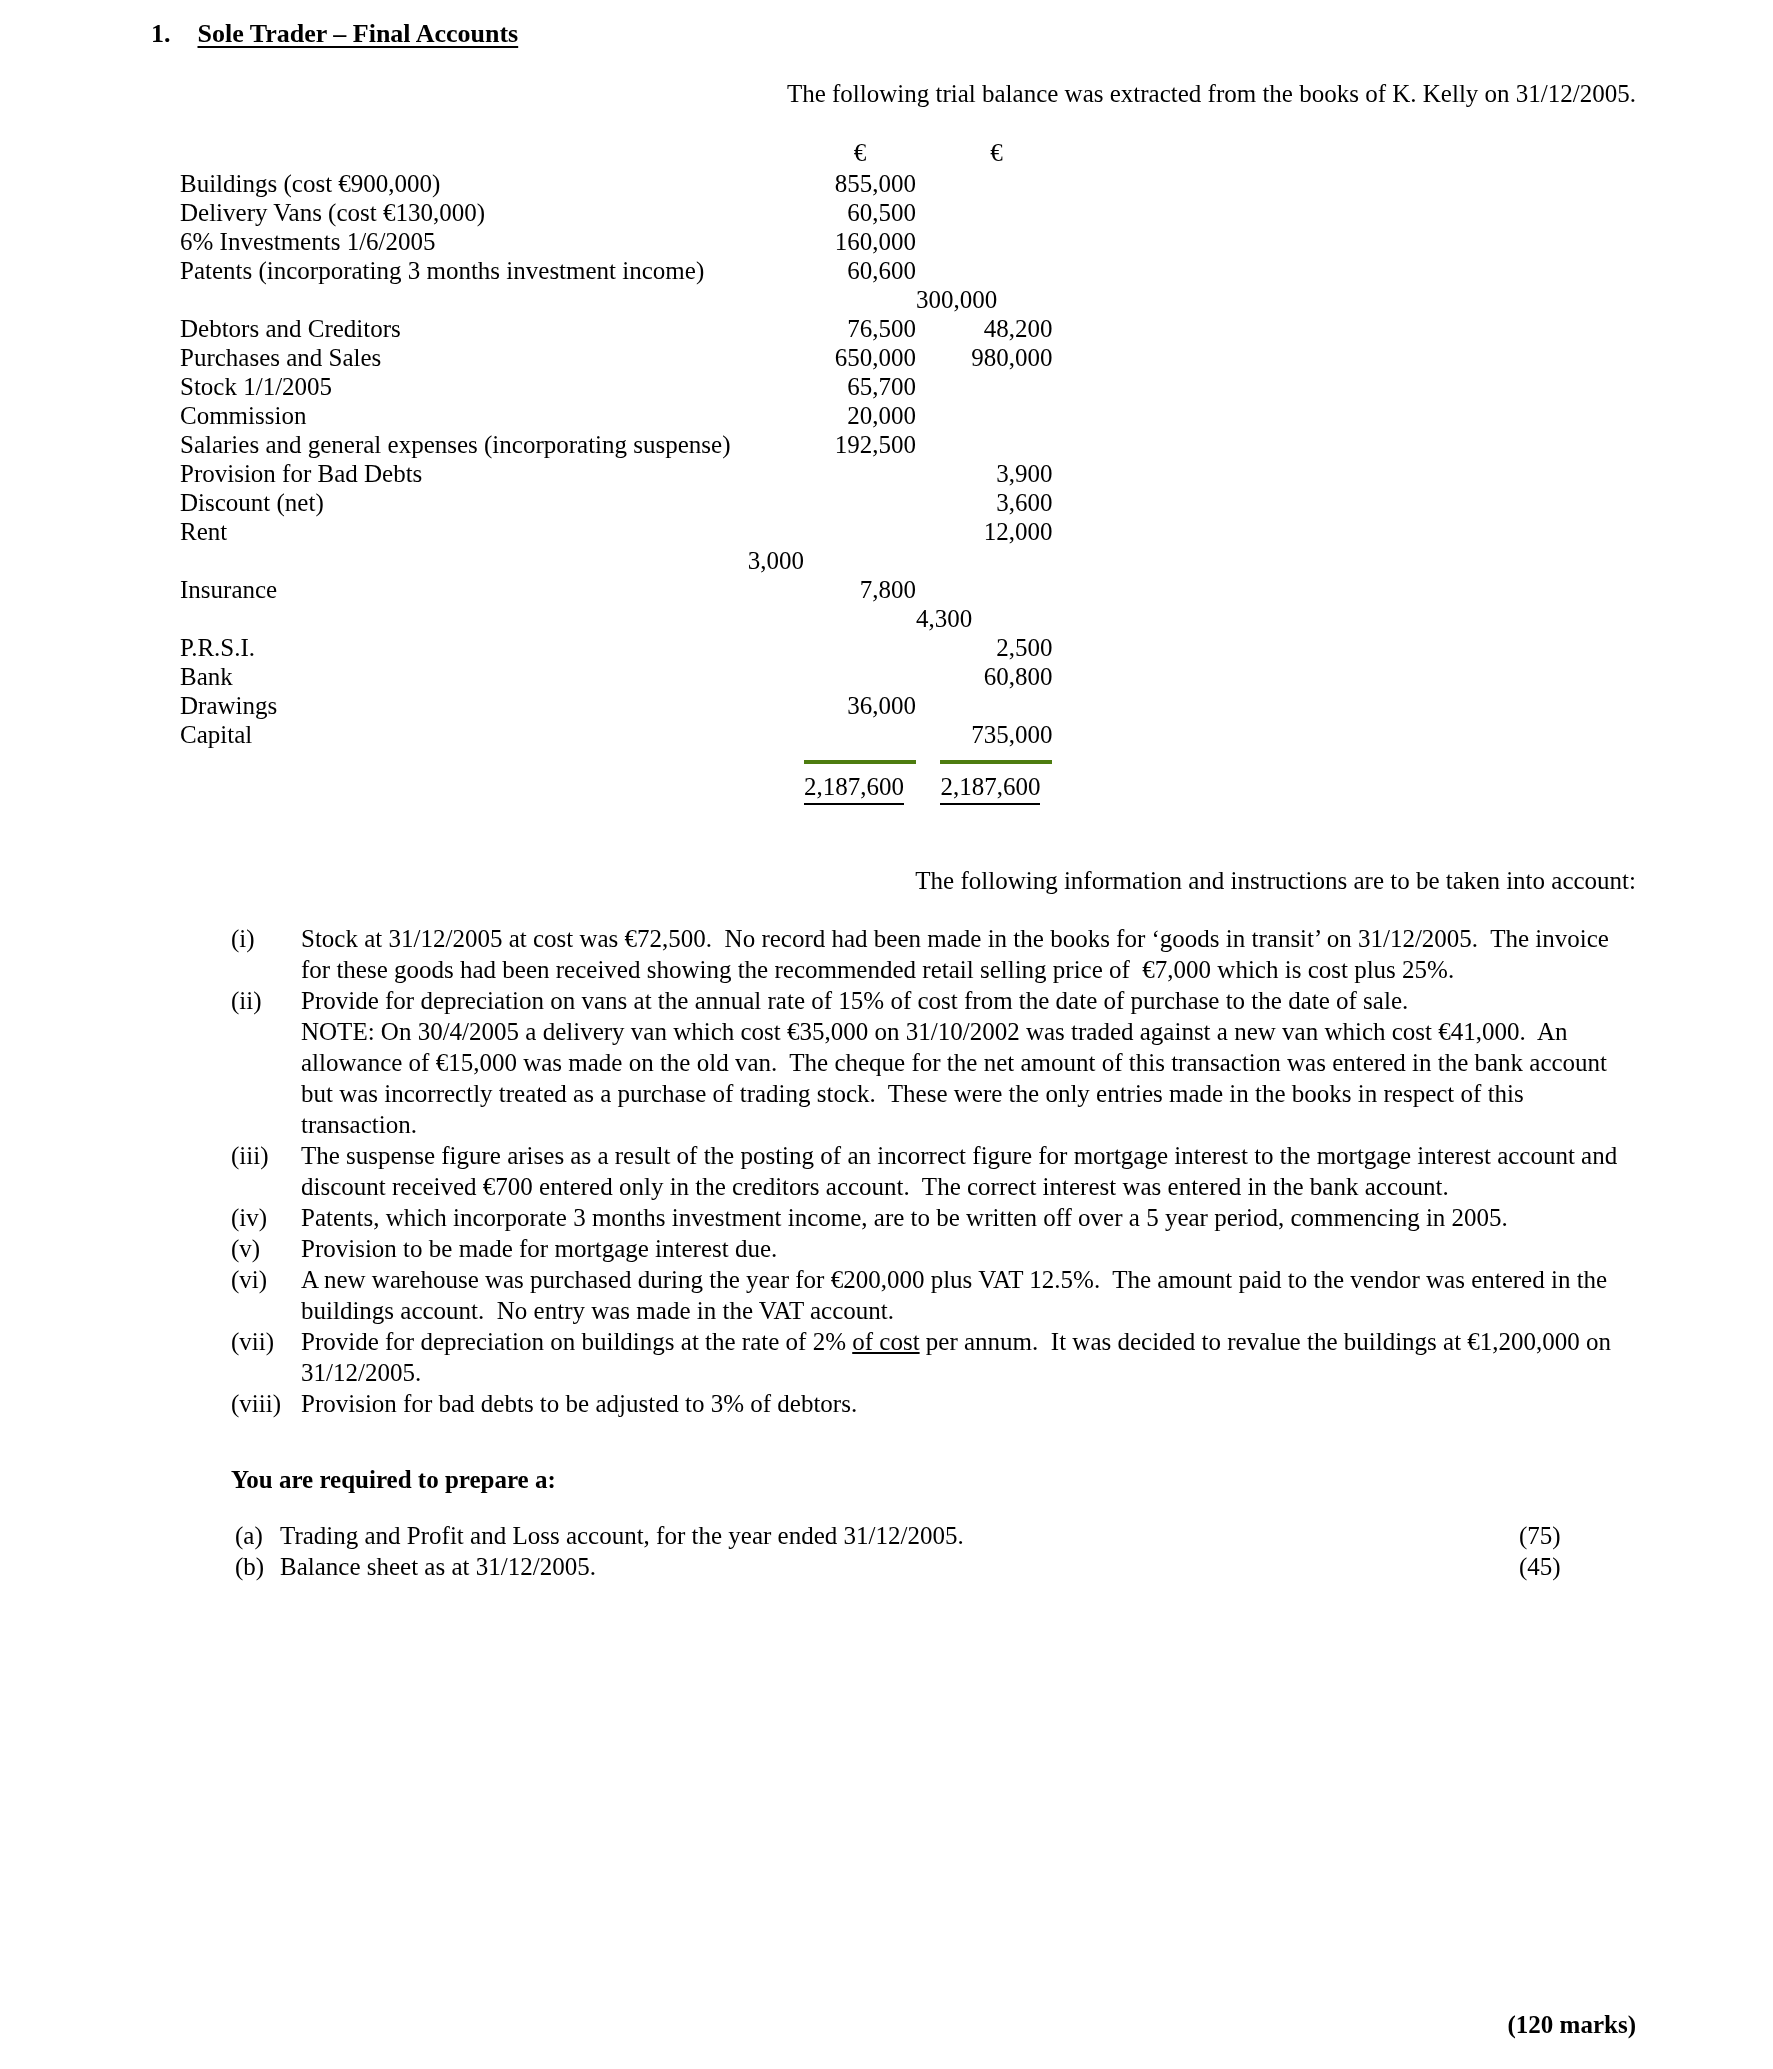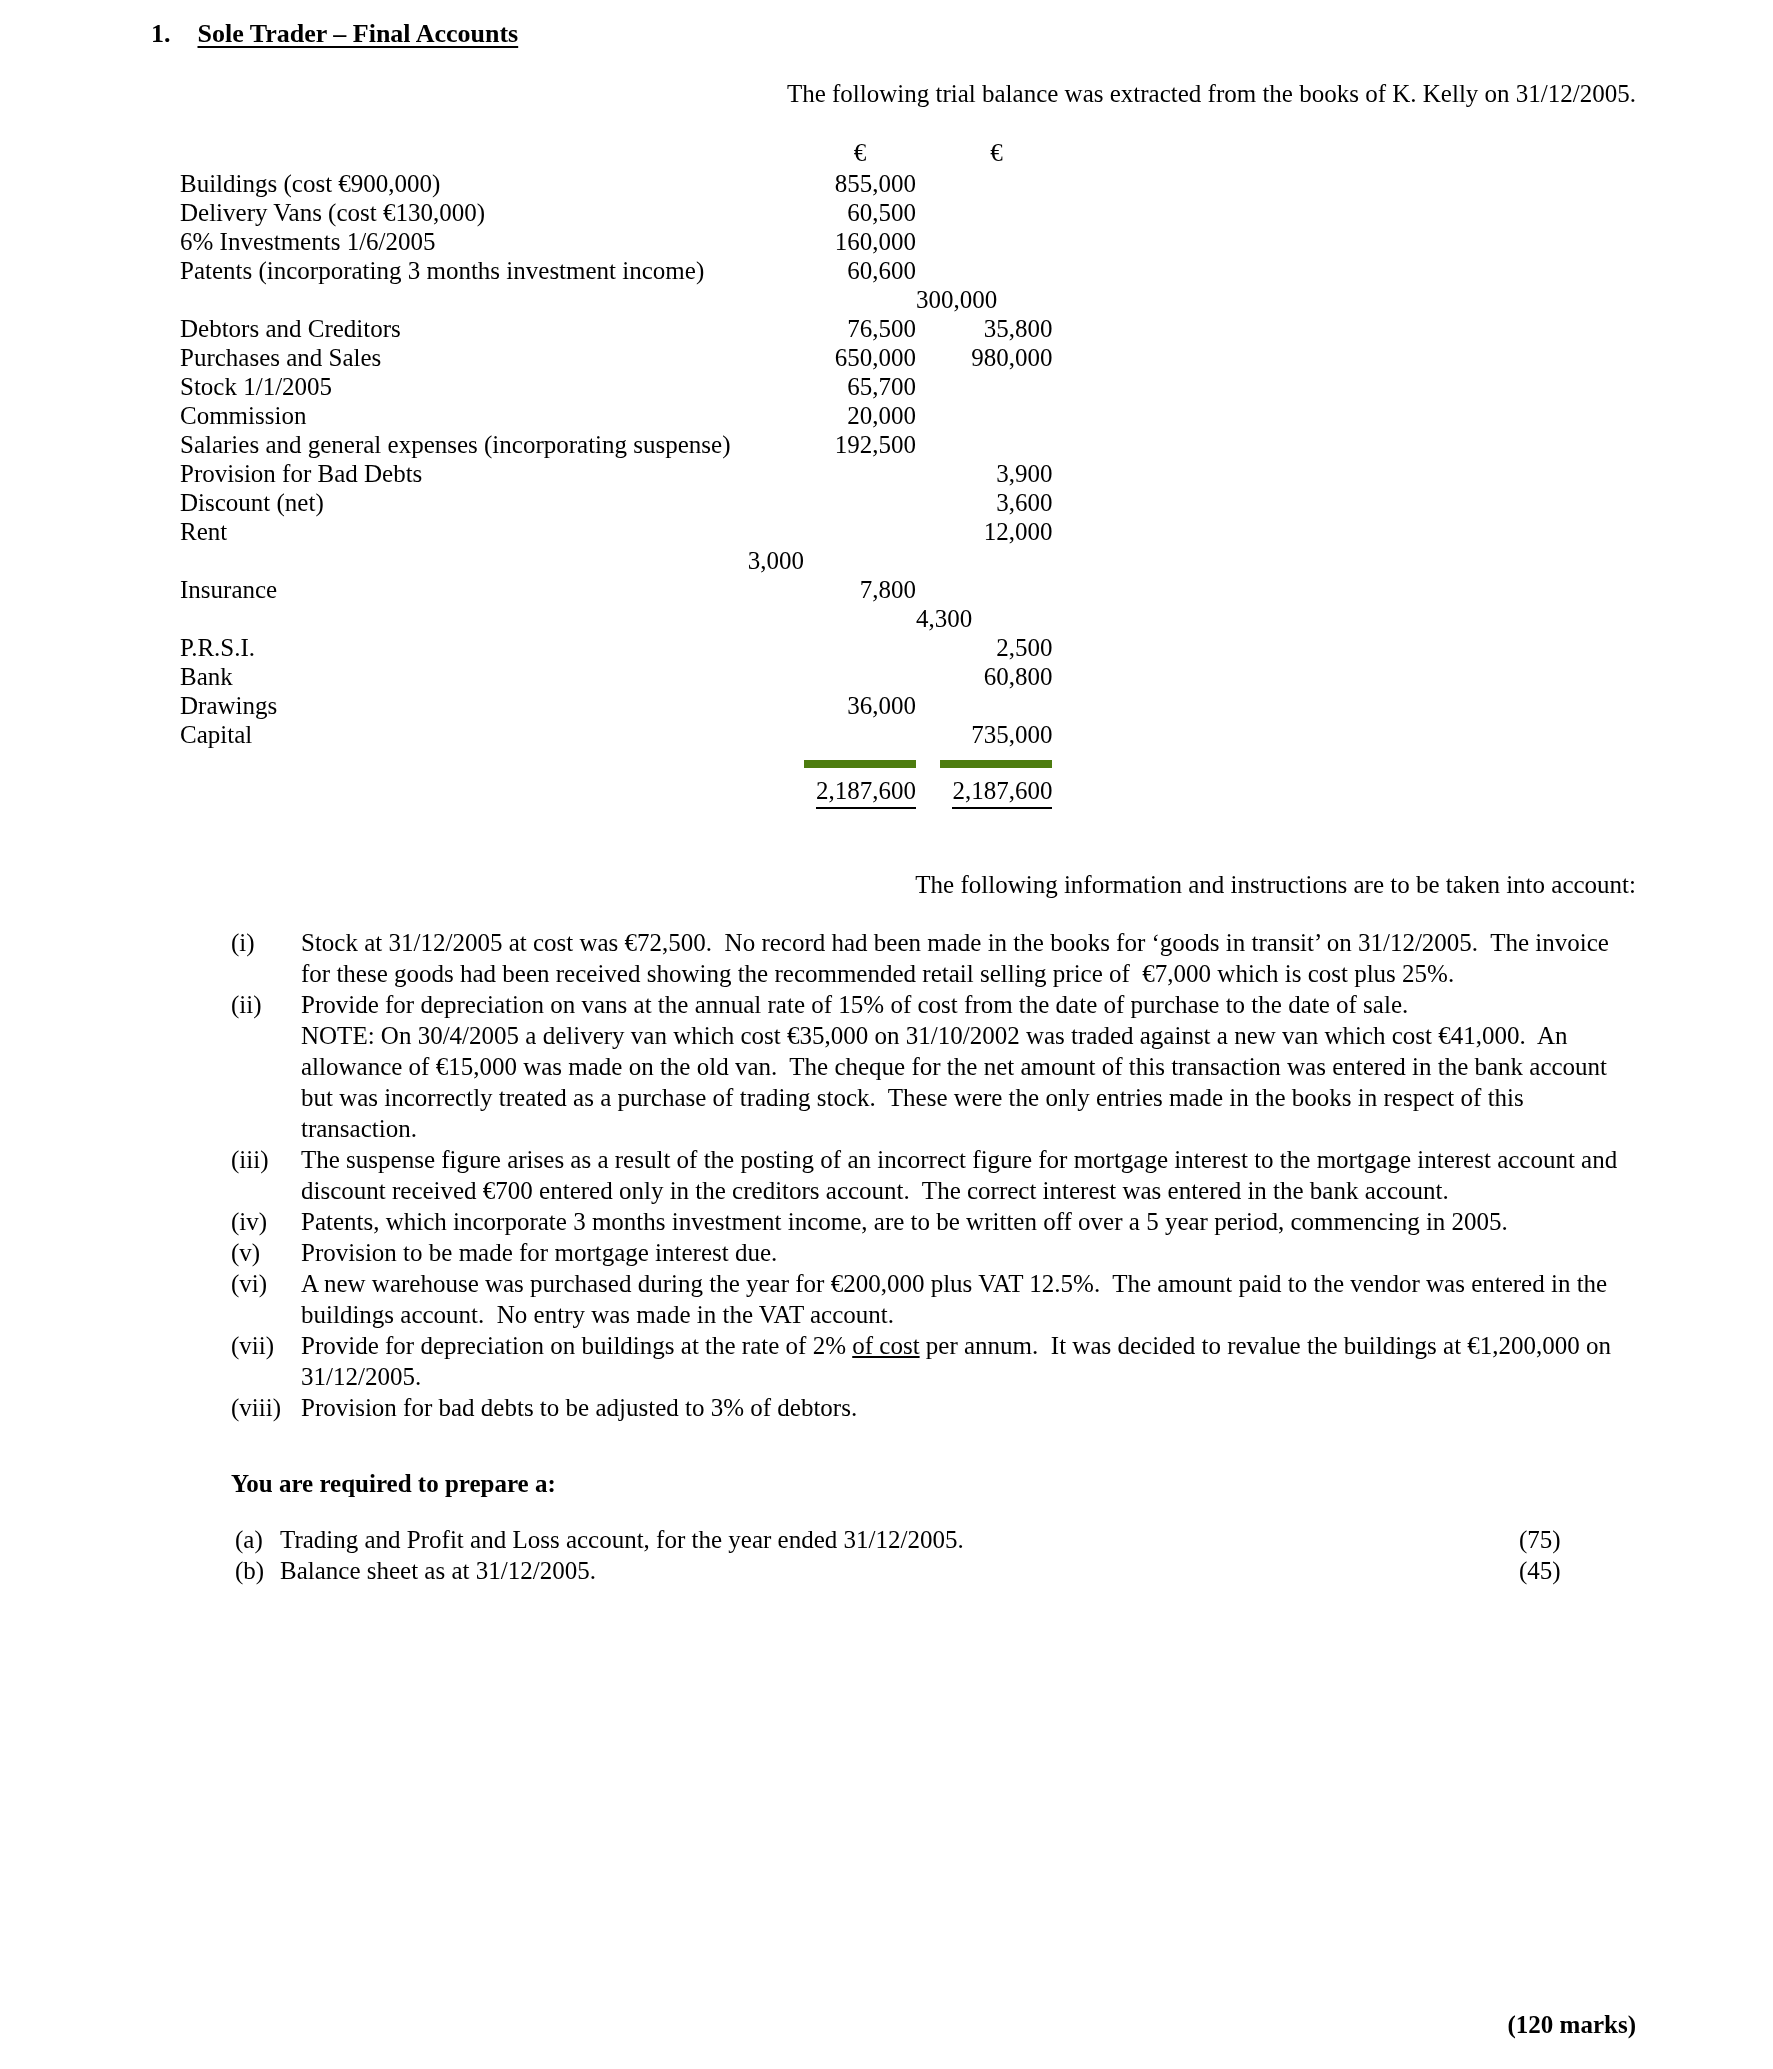--- a/index.html
+++ b/index.html
@@ -31,21 +31,21 @@
     grid-template-columns: 624px 112px 24.4px 112px;
     padding-left: 29px;
     line-height: 29px;
   }
   .tb-header { margin-bottom: 2px; }
   .tb-cur { text-align: center; }
   .tb-label { white-space: nowrap; }
   .tb-label-cont { padding-left: 31px; }
   .tb-num { text-align: right; white-space: nowrap; align-self: end; }
   .tb-totals { margin-top: 11.7px; }
-  .tb-total-cell { border-top: 8px solid #4d7c0f; padding-top: 7.8px; text-align: right; }
+  .tb-total-cell { border-top: 4px solid #4d7c0f; padding-top: 7.8px; text-align: left; }
   .tb-total { display: inline-block; border-bottom: 2px solid #000; padding-bottom: 2px; white-space: nowrap; }
 
   
   .info-intro { margin: 60px 0 0 80px; text-align: right; }
   .ins-list { margin: 27px 0 0 80px; }
   .ins-item { display: grid; grid-template-columns: 70px 1fr; }
   .ins-num { white-space: nowrap; }
   .ins-text { white-space: pre-wrap; }
   .u { text-decoration: underline; }
 
@@ -108,21 +108,21 @@
     <div class="tb-grid">
       <div class="tb-num"></div>
       <div></div>
       <div class="tb-num">300,000</div>
     </div>
 
     <div class="tb-grid">
       <div class="tb-label">Debtors and Creditors</div>
       <div class="tb-num">76,500</div>
       <div></div>
-      <div class="tb-num">35,800</div>
+      <div class="tb-num">48,200</div>
     </div>
 
     <div class="tb-grid">
       <div class="tb-label">Purchases and Sales</div>
       <div class="tb-num">650,000</div>
       <div></div>
       <div class="tb-num">980,000</div>
     </div>
 
     <div class="tb-grid">

